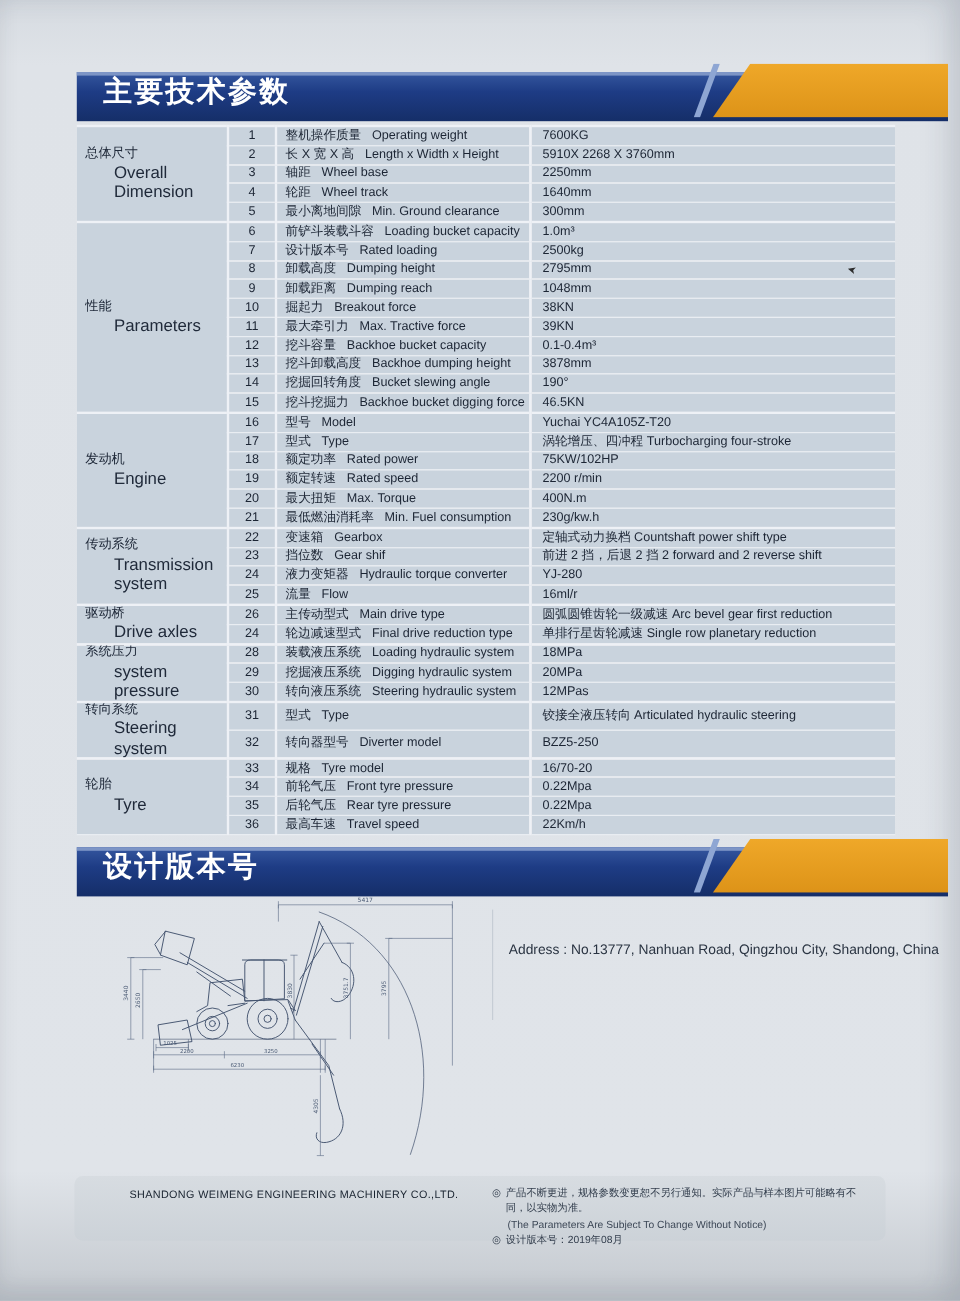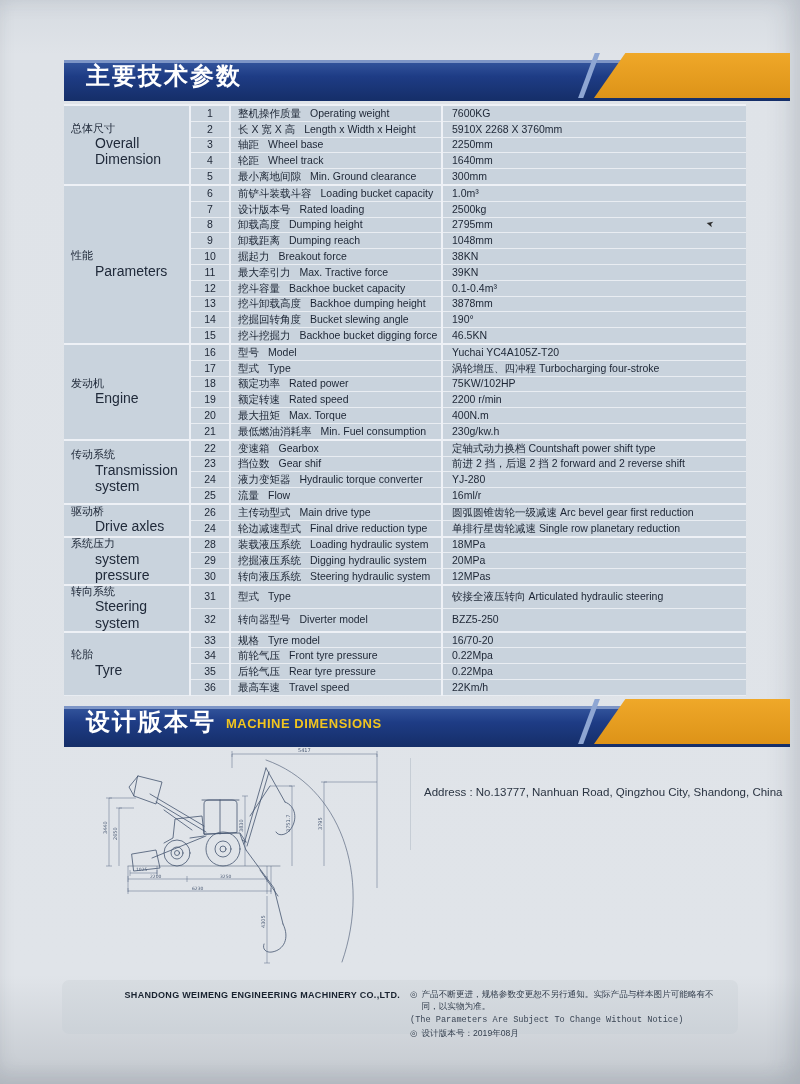--- a/index.html
+++ b/index.html
@@ -74,25 +74,25 @@
   .addr-line{font-size:11.5px;color:#2a3442;margin-bottom:17px;white-space:nowrap;}
 
   
   .footer-band{
     position:absolute;left:62px;top:980px;width:676px;height:54px;
     background:linear-gradient(180deg,#d7dce1,#ccd2d8);
     border-radius:7px;
   }
   .company{position:absolute;left:28px;top:7px;width:310px;text-align:center;}
   .company-zh{font-size:21px;font-weight:bold;color:#18222f;letter-spacing:3px;white-space:nowrap;}
-  .company-en{font-size:9px;font-weight:bold;color:#18222f;letter-spacing:.3px;margin-top:3px;white-space:nowrap;text-align:right;}
+  .company-en{font-size:9px;font-weight:normal;color:#18222f;letter-spacing:.3px;margin-top:3px;white-space:nowrap;}
   .notes{position:absolute;left:348px;top:9px;width:320px;font-size:8.6px;color:#333e4d;}
   .note-row{display:flex;margin-bottom:2.5px;line-height:1.35;}
   .note-bullet{margin-right:4px;}
-  .note-sub{margin-left:0;margin-bottom:2.5px;line-height:1.3;color:#3c4756;font-family:Liberation Mono, monospace;}
+  .note-sub{margin-left:13px;margin-bottom:2.5px;line-height:1.3;color:#3c4756;}
 
   .cursor-artifact{
     position:absolute;left:706px;top:219px;font-size:9px;color:#2c2c2c;
     transform:rotate(195deg);
   }
 
   svg text{font-family:"DejaVu Sans","Liberation Sans",sans-serif;fill:#4a5a74;}
 </style>
 </head>
 <body>
@@ -341,21 +341,20 @@
           <td class="name"><span class="nm-zh">最高车速</span><span class="nm-en">Travel speed</span></td>
           <td class="val">22Km/h</td>
         </tr>
       </tbody>
     </table>
 
   <div class="cursor-artifact">➤</div>
 
   <div class="bar" style="top:706px;">
     <span class="bar-zh">设计版本号</span>
-    <span class="bar-en">MACHINE DIMENSIONS</span>
     <div class="wedge">
       <div class="stripe"></div>
       <div class="orange"></div>
     </div>
   </div>
 
   <svg id="machine-drawing" viewBox="0 0 330 228">
     <g stroke="#44546f" stroke-width="0.8" fill="none" stroke-linejoin="round" stroke-linecap="round">
 
       <circle cx="97" cy="107" r="13"></circle>

